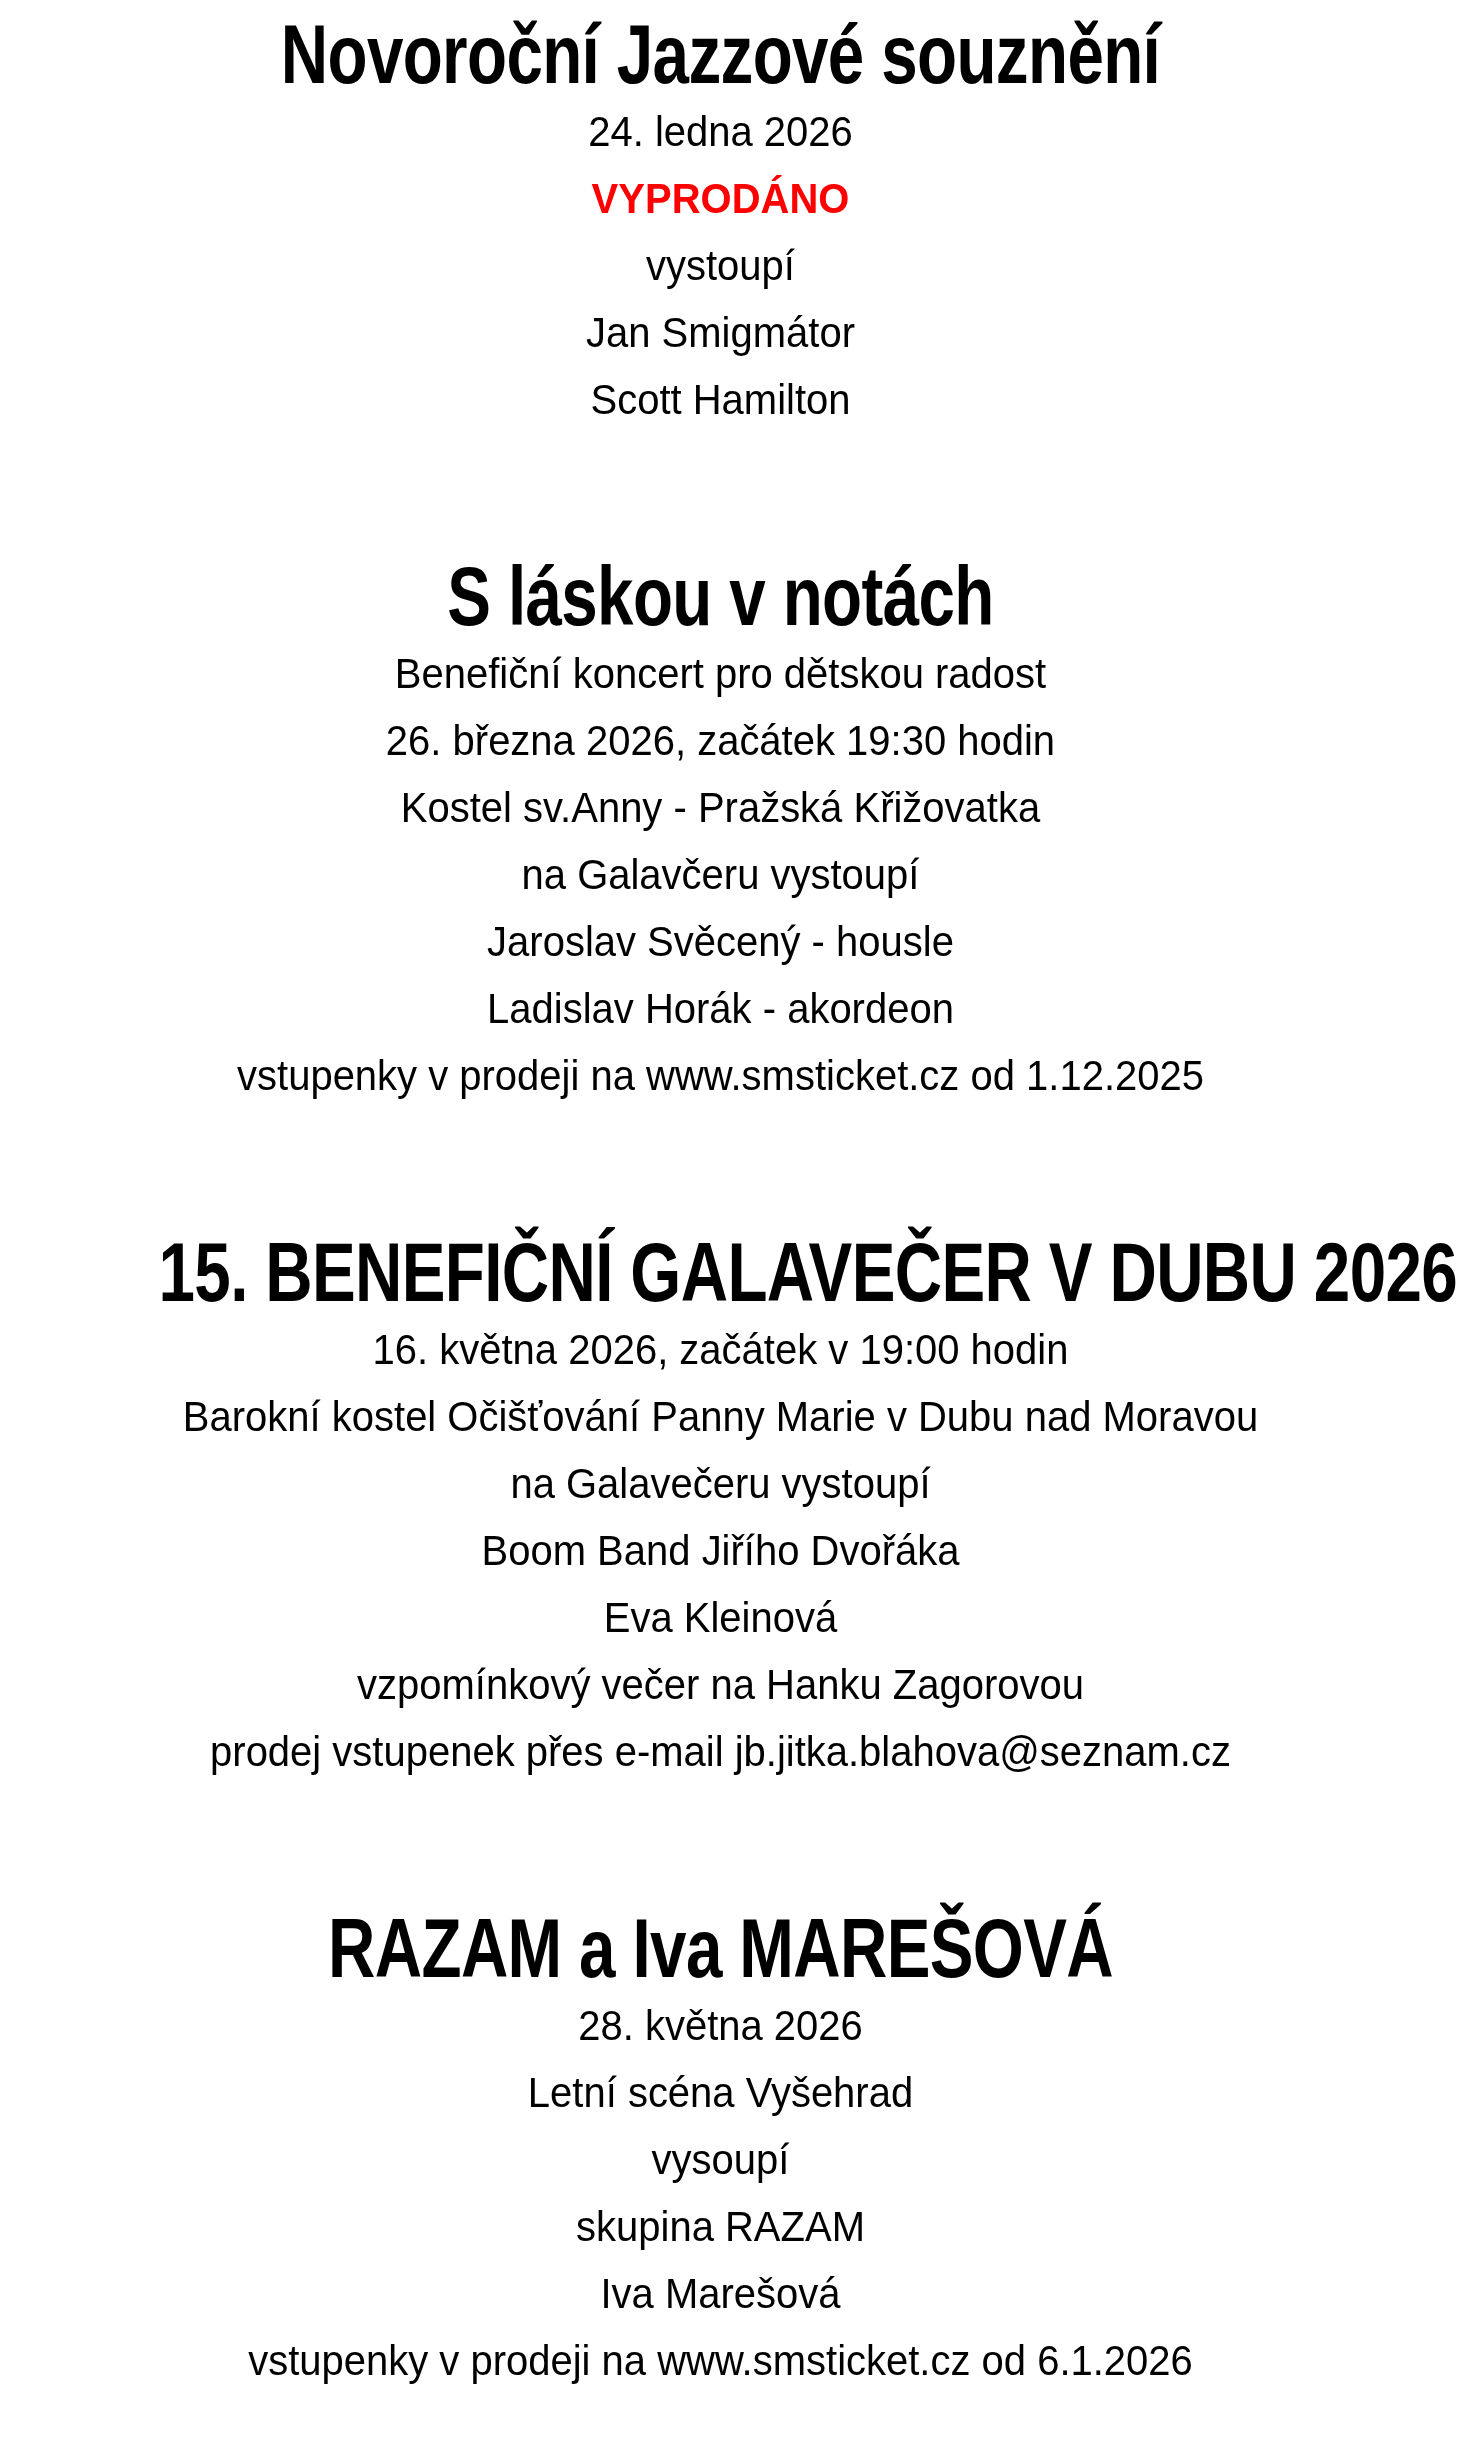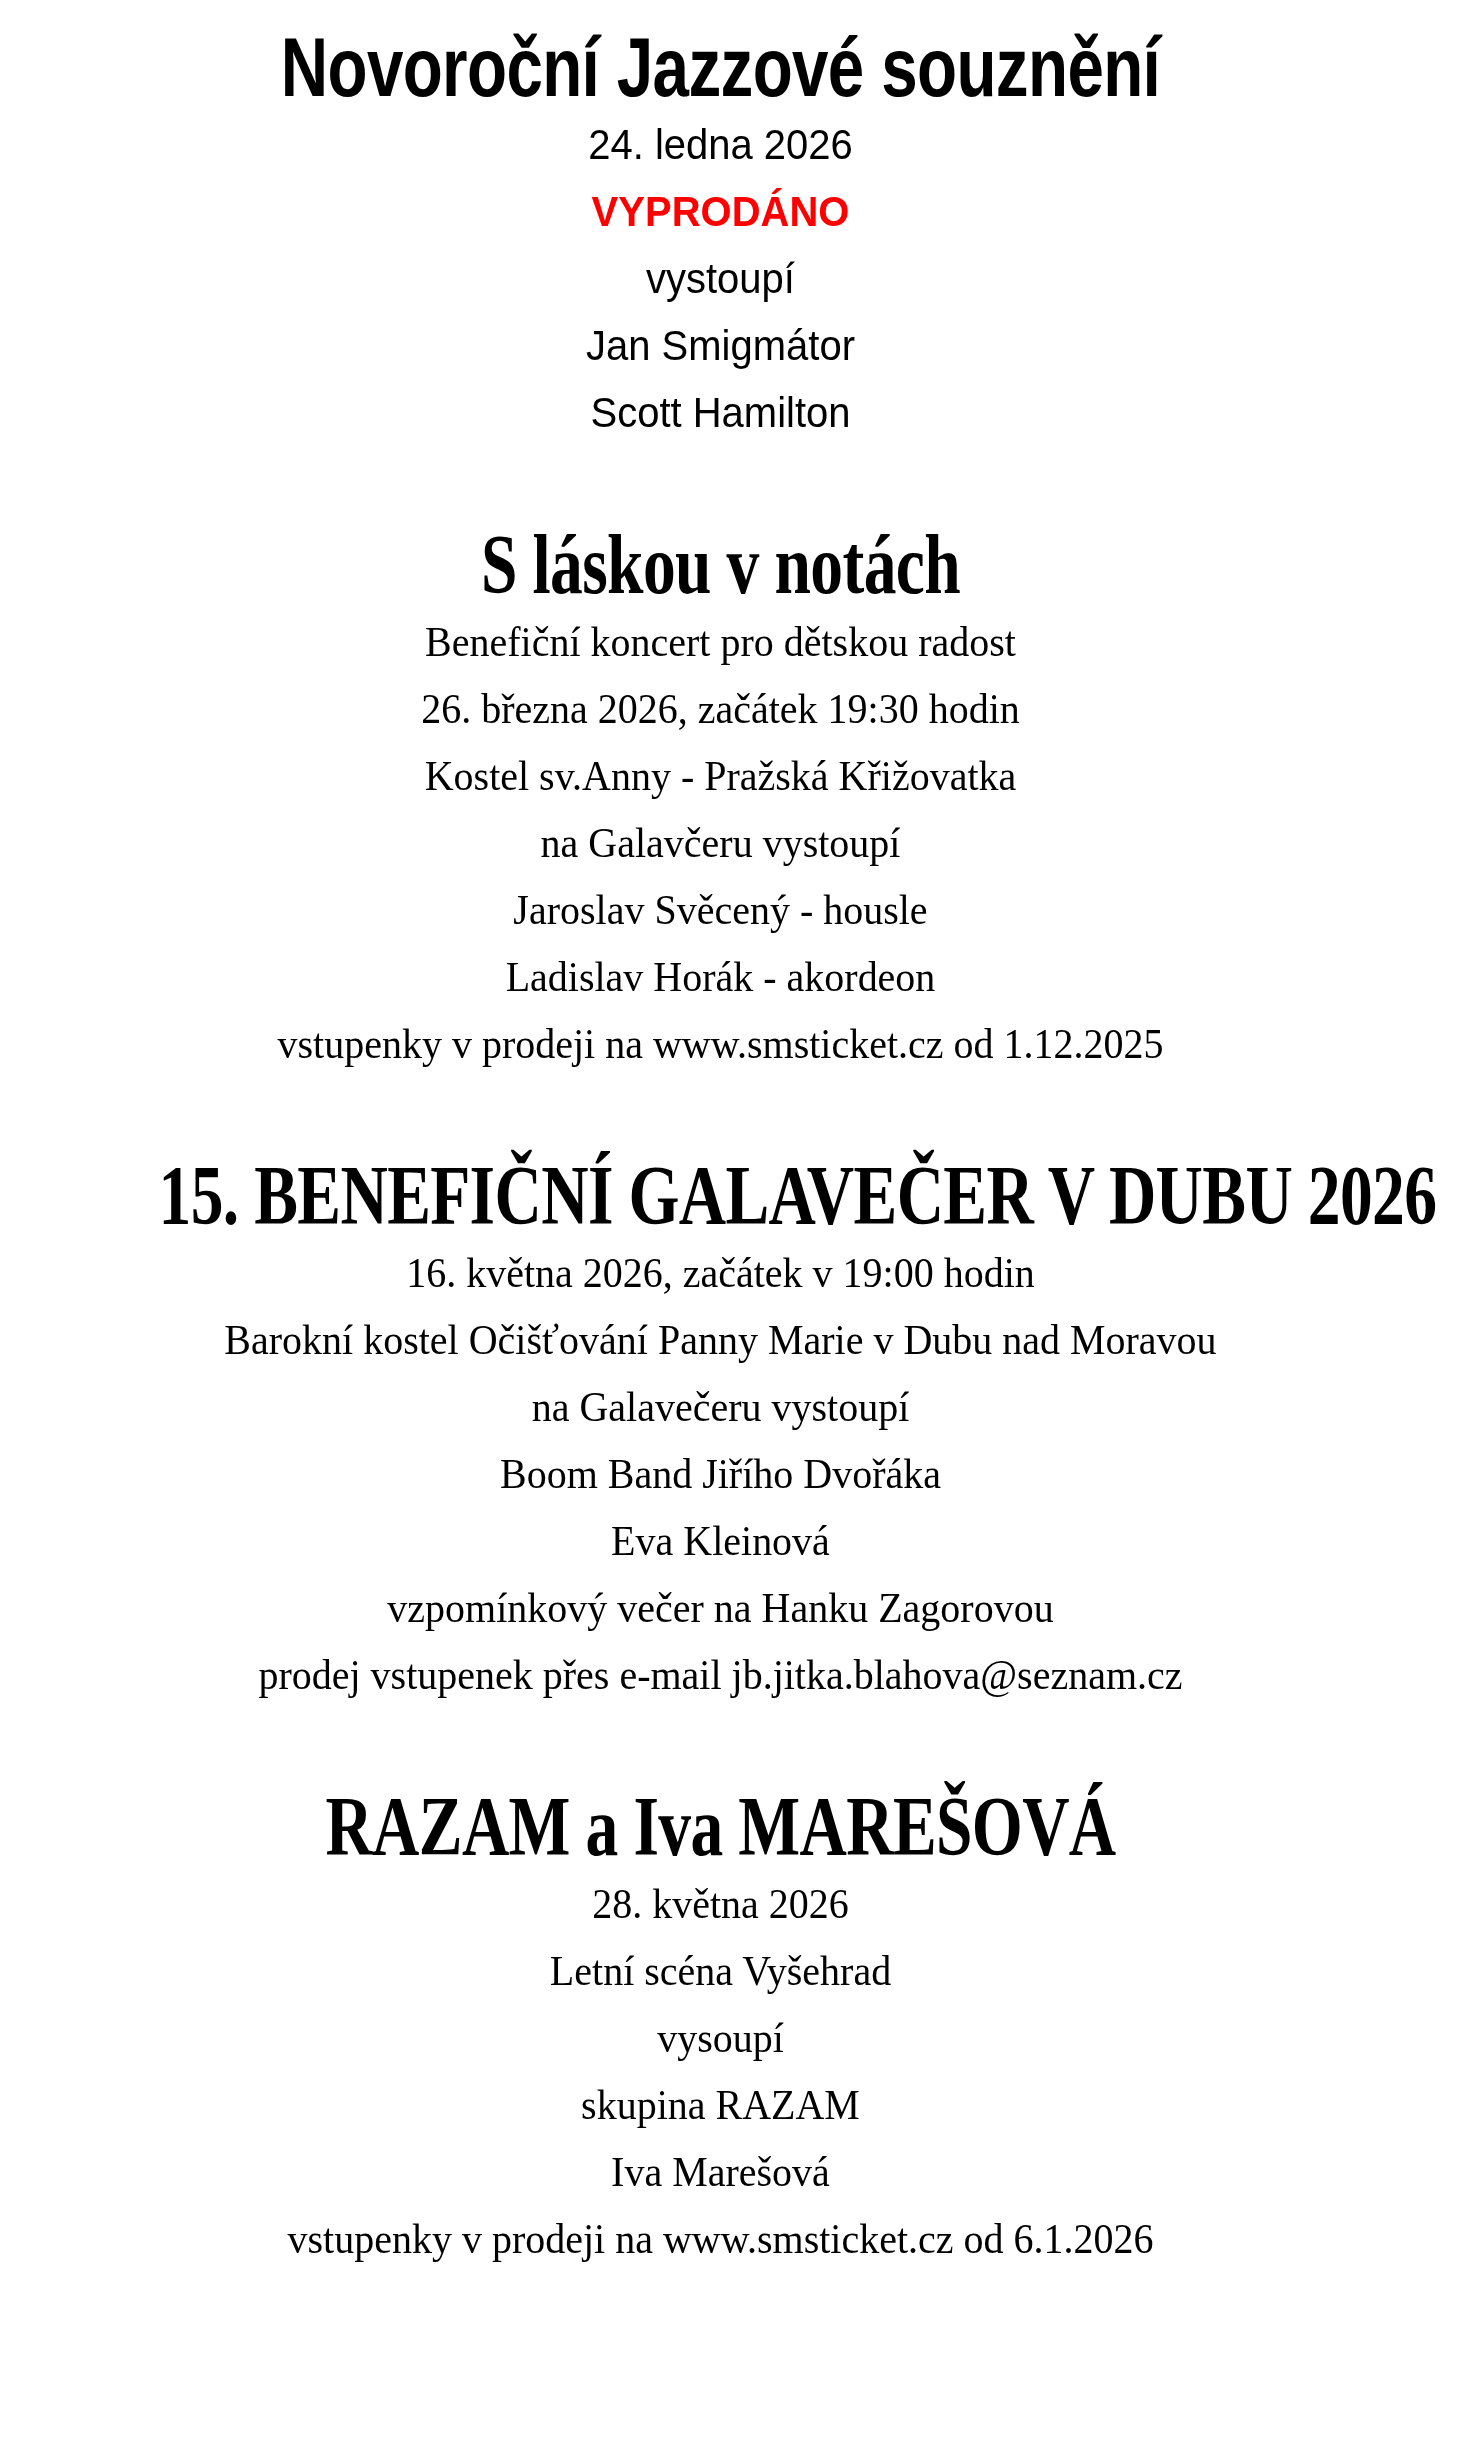--- a/index.html
+++ b/index.html
@@ -15,22 +15,22 @@
     overflow: hidden;
   }
   .page {
     box-sizing: border-box;
     width: 1483px;
     height: 2462px;
     padding: 11px 42px 0 0;   
     text-align: center;
     background: #ffffff;
   }
-  .event { margin-top: 13px; }
-  .event + .event { margin-top: 75px; font-family: Liberation Serif, serif; }
+  .event { margin-top: 0; }
+  .event + .event { margin-top: 120px; }
   .event-title {
     font-size: 84px;
     line-height: 87px;
     font-weight: bold;
     white-space: nowrap;
     transform: scaleX(0.78);   
     transform-origin: 50% 50%;
     letter-spacing: -0.8px;
   }
   .line {

